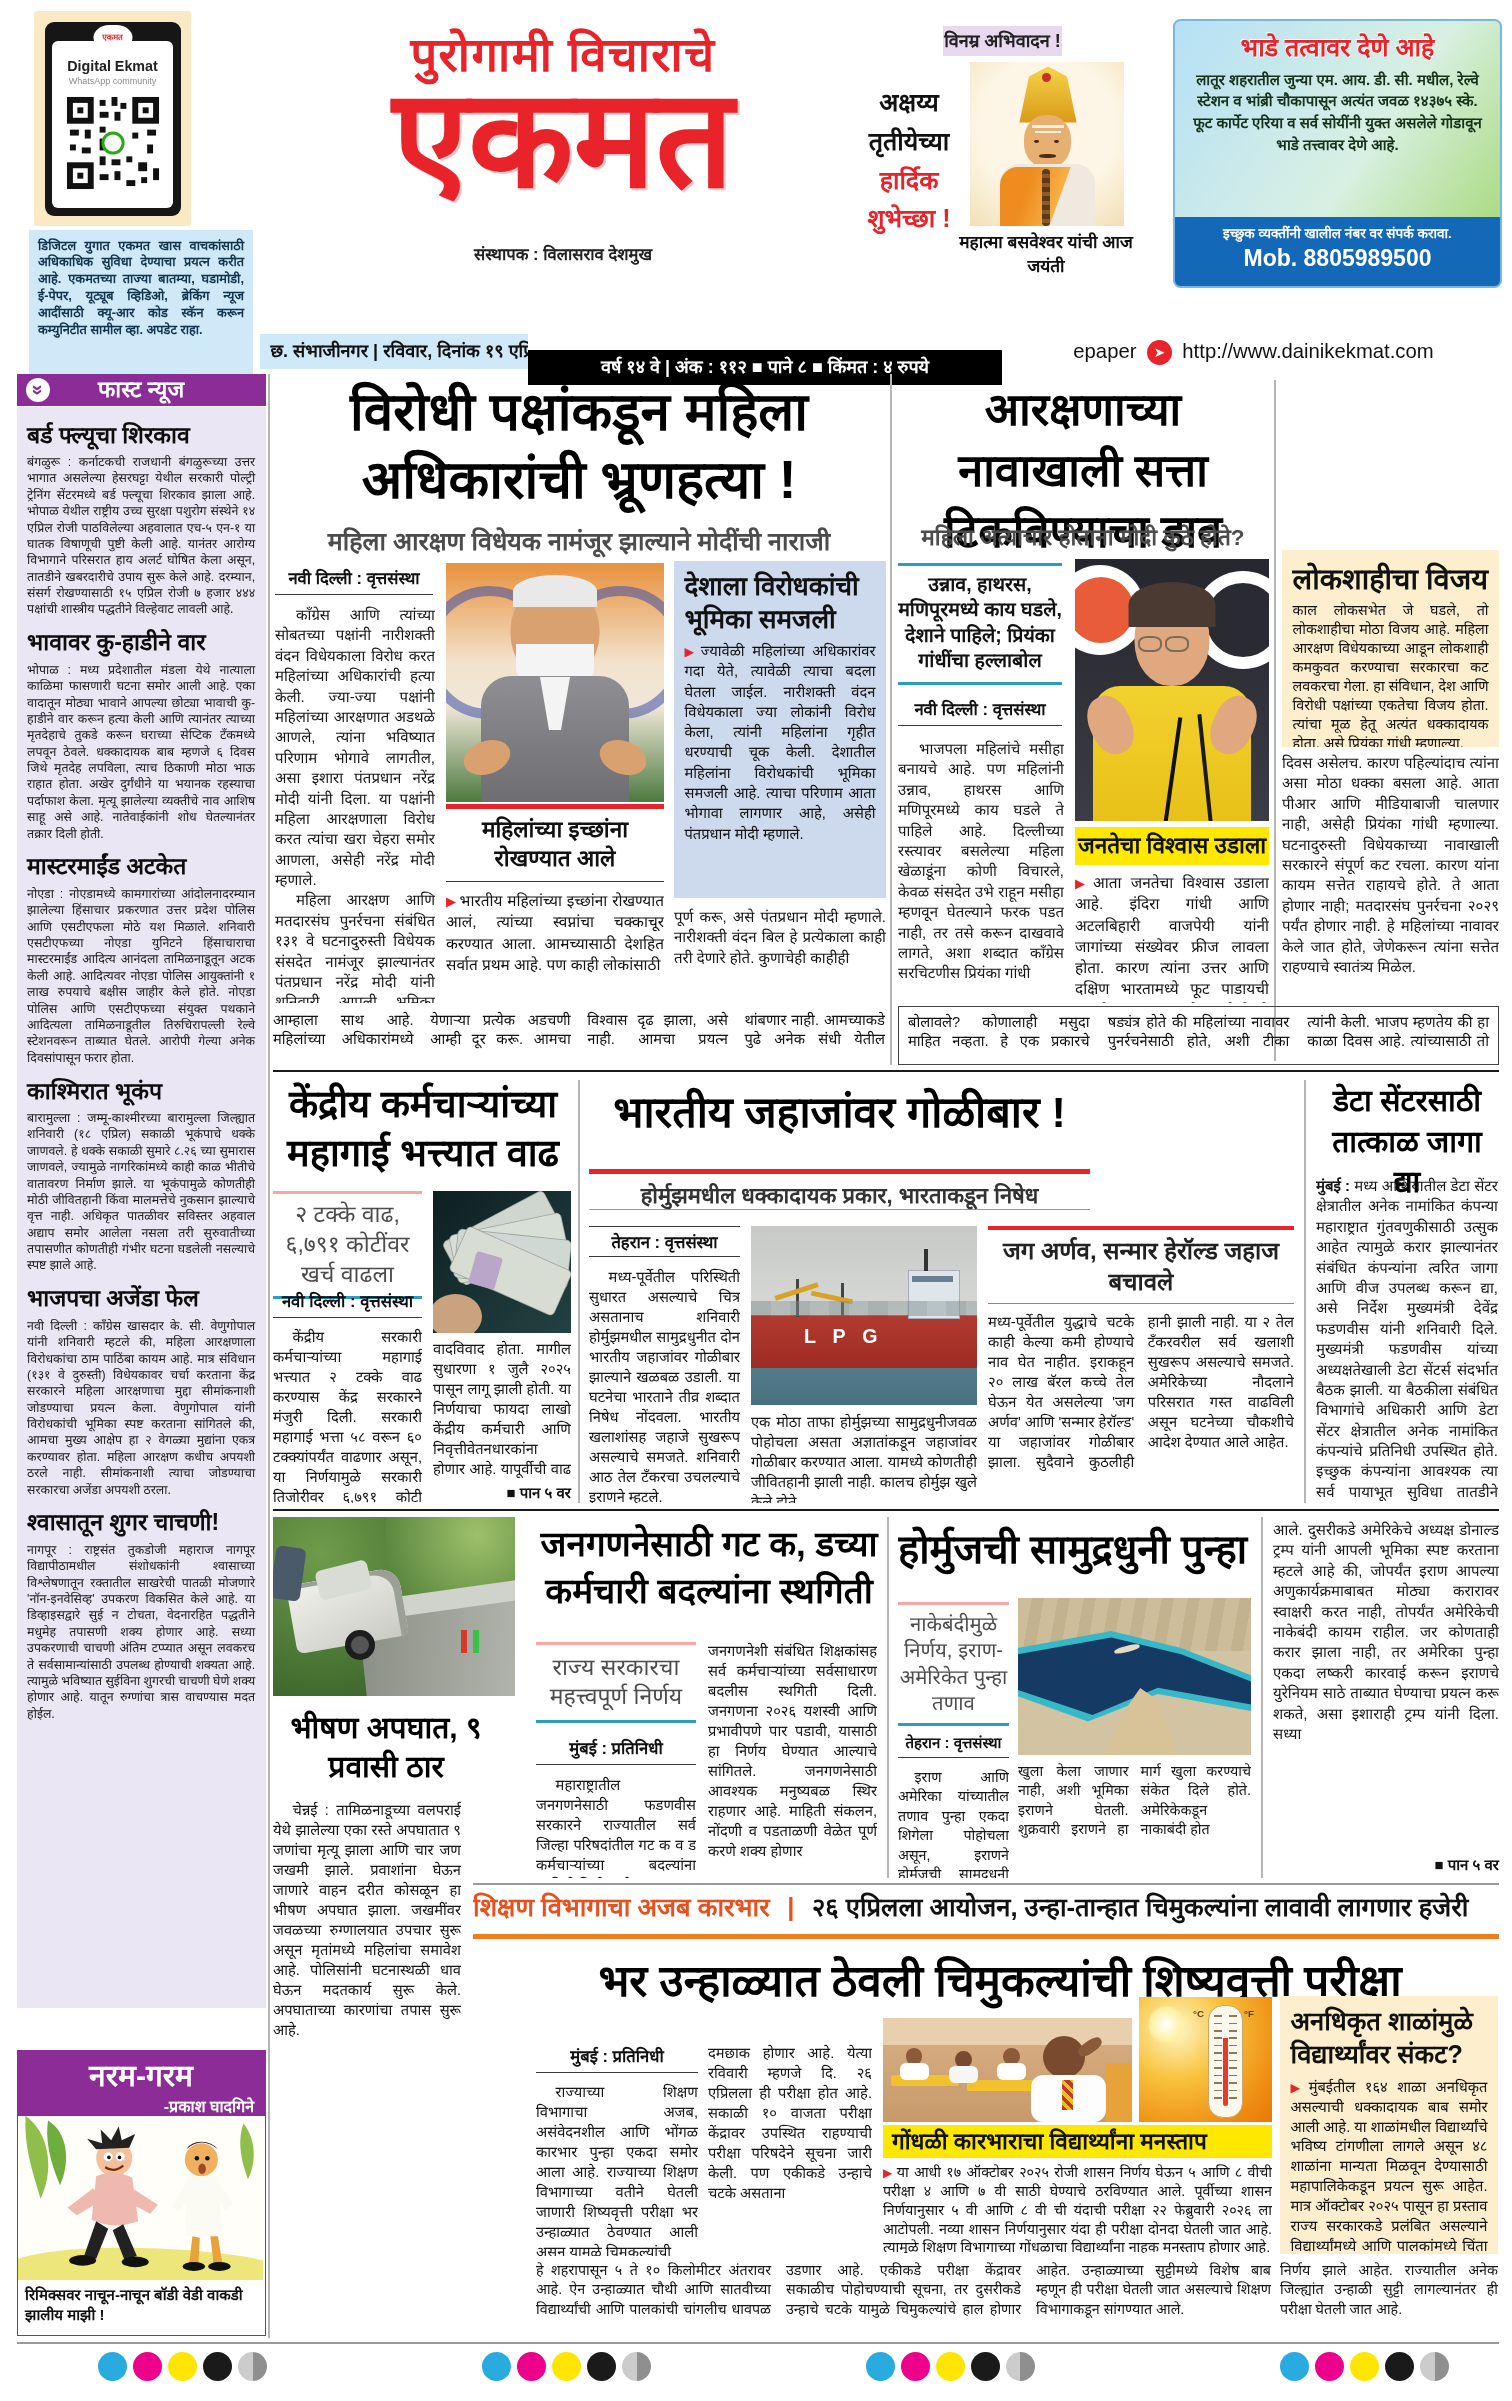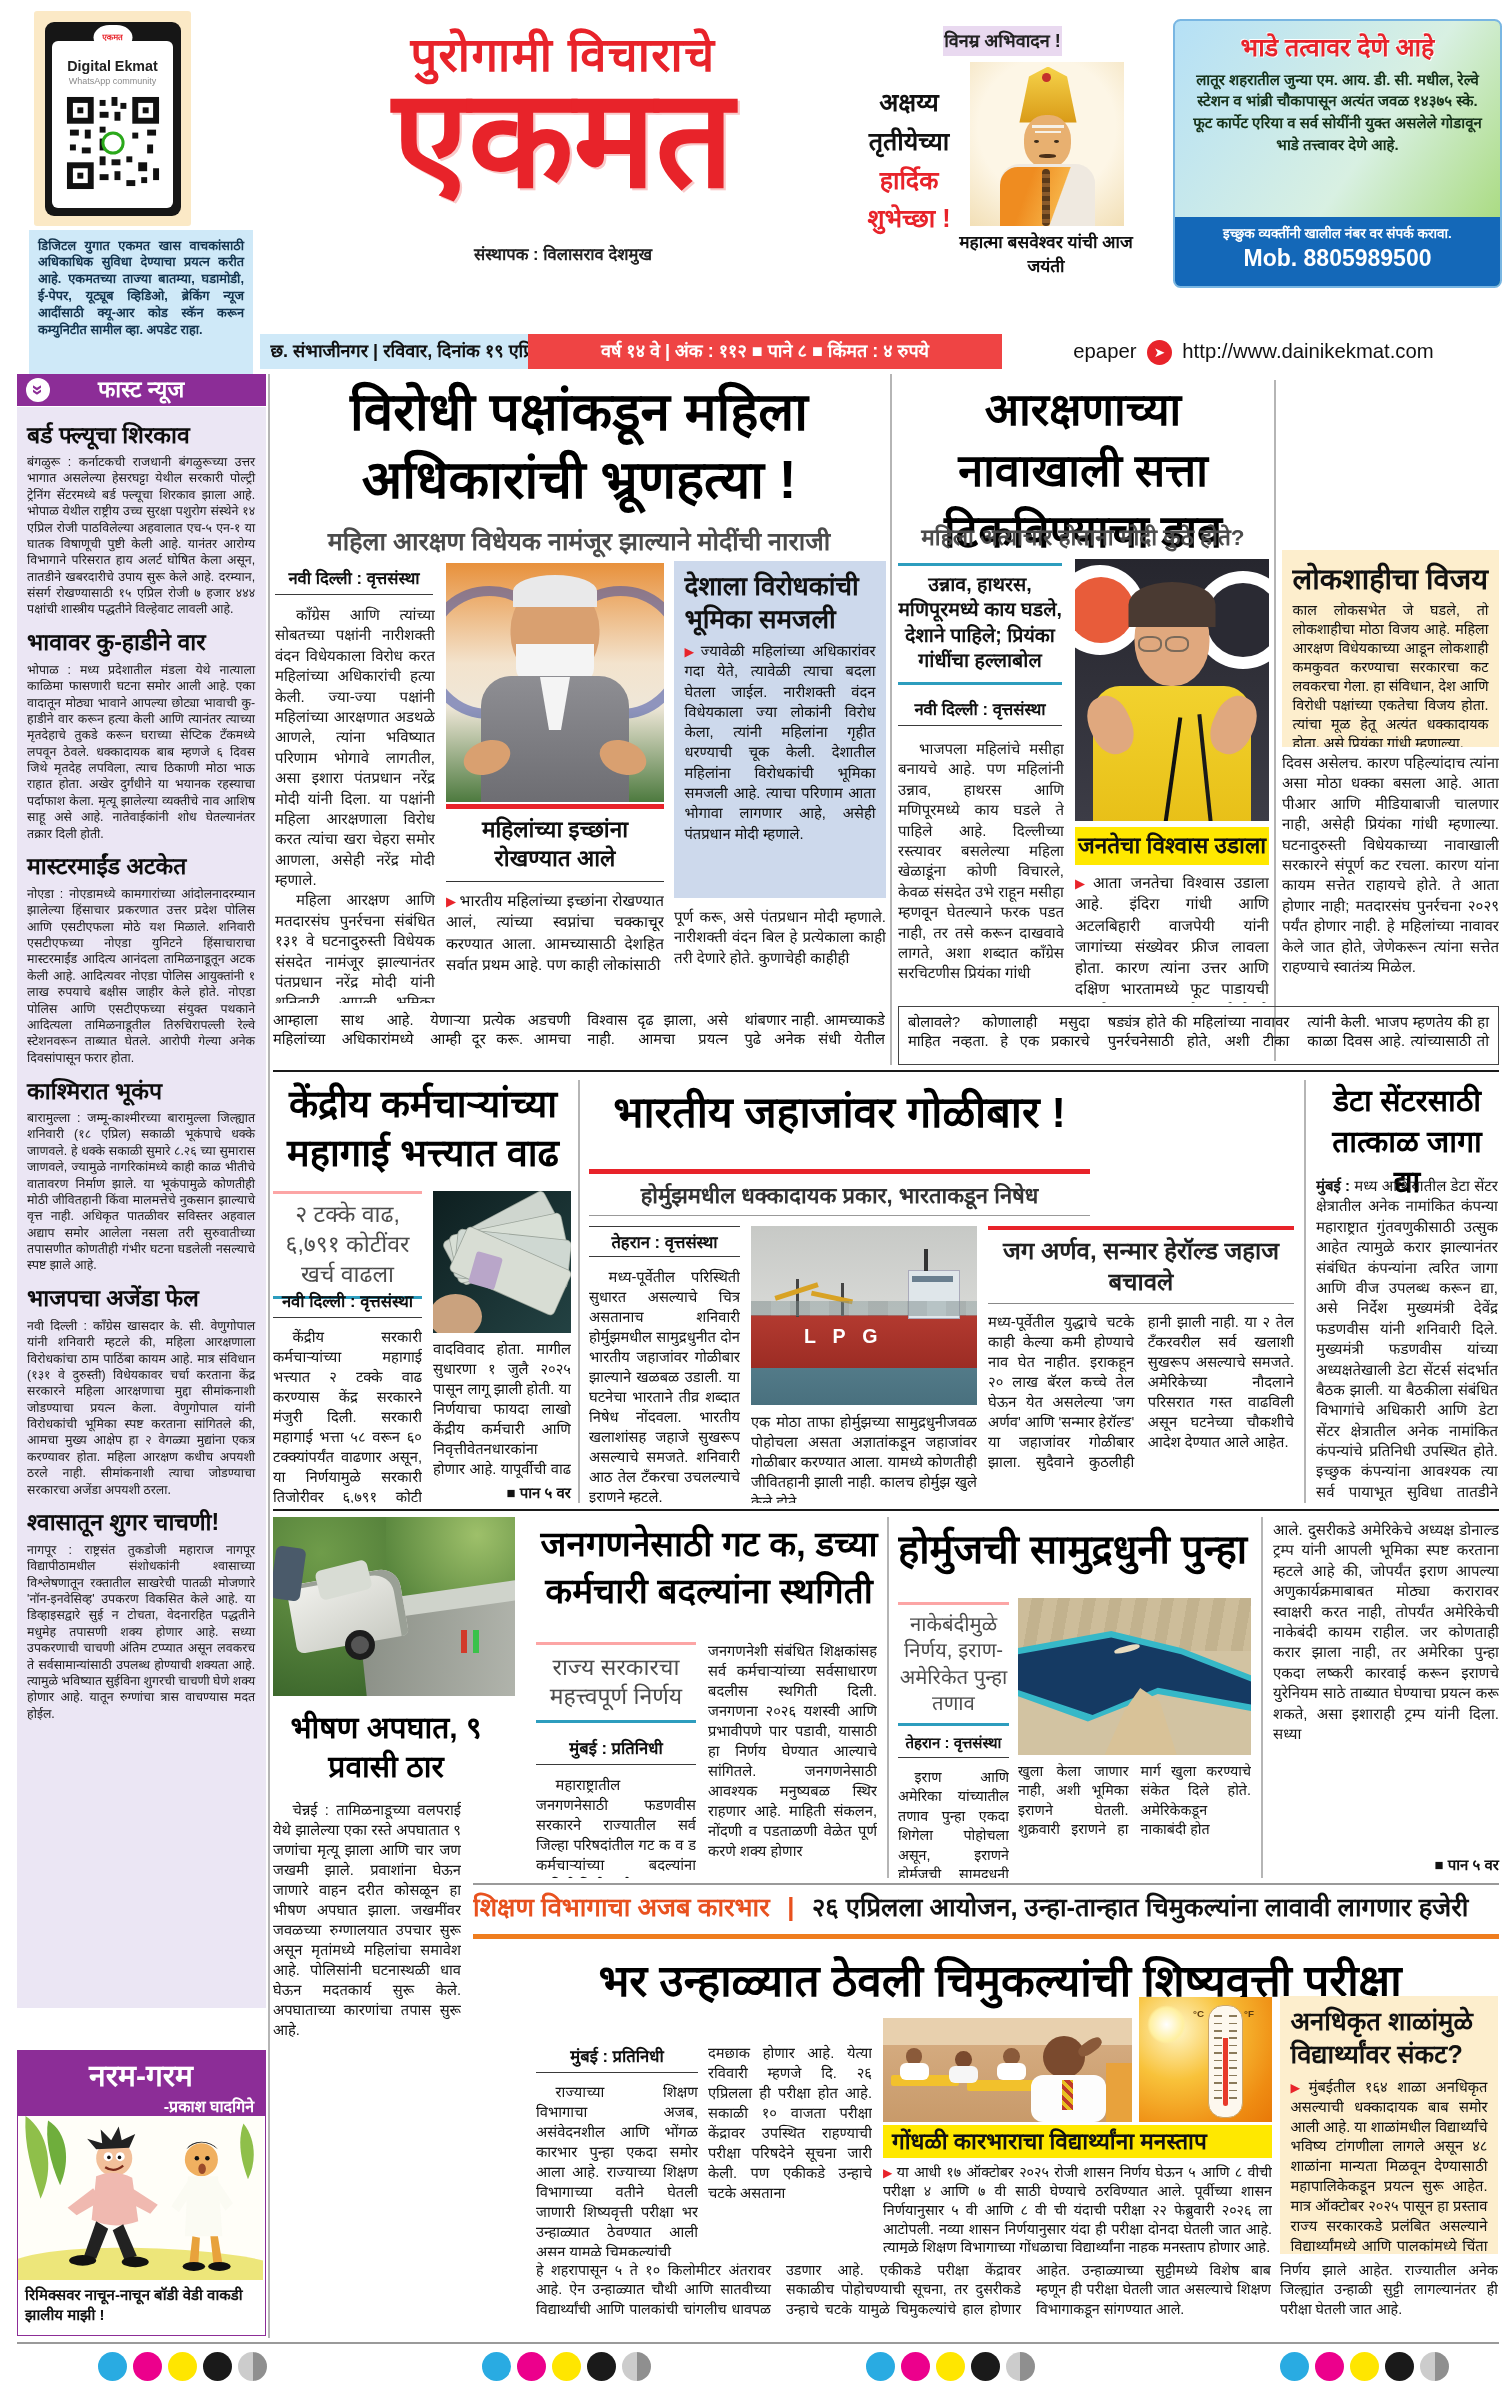--- a/index.html
+++ b/index.html
@@ -115,21 +115,21 @@
   <div class="abs" style="left:1173px;top:19px;width:325px;height:265px;border:2.3px solid #79b6e2;border-radius:7.5px;background:linear-gradient(125deg,#b5e0f6 0%,#d8f0e2 55%,#9fd66a 100%);overflow:hidden;">
     <div class="ctr b red" style="font-size:25px;margin-top:7.5px;text-shadow:0.8px 0.8px 0 #fff,-0.8px -0.8px 0 #fff;">भाडे तत्वावर देणे आहे</div>
     <div class="ctr b" style="font-size:15px;line-height:1.45;padding:6px 13.6px 0 13.6px;color:#16321a;">लातूर शहरातील जुन्या एम. आय. डी. सी. मधील, रेल्वे स्टेशन व भांब्री चौकापासून अत्यंत जवळ १४३७५ स्के. फूट कार्पेट एरिया व सर्व सोयींनी युक्त असलेले गोडावून भाडे तत्त्वावर देणे आहे.</div>
     <div class="abs" style="left:0;right:0;bottom:0;height:69px;background:#1468b8;text-align:center;">
       <div class="b" style="color:#fff;font-size:13.6px;margin-top:6px;">इच्छुक व्यक्तींनी खालील नंबर वर संपर्क करावा.</div>
       <div class="b" style="color:#fff;font-size:23px;margin-top:3px;">Mob. 8805989500</div>
     </div>
   </div>
 
   <div class="abs b" style="left:260px;top:334px;width:268px;height:35px;line-height:35px;background:#cfe9f8;font-size:18px;padding-left:10.5px;box-sizing:border-box;overflow:hidden;white-space:nowrap;">छ. संभाजीनगर | रविवार, दिनांक १९ एप्रिल २०२६</div>
-  <div class="abs ctr b" style="left:528px;top:334px;width:474px;height:35px;line-height:35px;background:#ef4444;color:#fff;font-size:18px;overflow:hidden;white-space:nowrap;">वर्ष १४ वे | अंक : ११२ ■ पाने ८ ■ किंमत : ४ रुपये</div>
+  <div class="abs ctr b" style="left:528px;top:350px;width:474px;height:35px;line-height:35px;background:#000000;color:#fff;font-size:18px;overflow:hidden;white-space:nowrap;">वर्ष १४ वे | अंक : ११२ ■ पाने ८ ■ किंमत : ४ रुपये</div>
   <div class="abs" style="left:1009px;top:334px;width:489px;height:35px;line-height:35px;text-align:center;font-size:20.3px;">
     <span style="font-weight:normal;">epaper</span>
     <span style="display:inline-block;width:25.6px;height:25.6px;line-height:25.6px;border-radius:50%;background:#e8232a;color:#fff;font-size:13.6px;vertical-align:middle;margin:0 4.5px;">➤</span>
     <span>http://www.dainikekmat.com</span>
   </div>
 
   <div class="abs vrule" style="left:268px;top:374px;height:1964px;"></div>
 
   <div class="abs" style="left:16.6px;top:374px;width:249px;height:32px;background:#8c2d97;">
     <span style="position:absolute;left:9px;top:3.8px;width:24px;height:24px;background:#fff;border-radius:50%;color:#8c2d97;font-weight:bold;font-size:19.6px;text-align:center;line-height:22.6px;transform:rotate(90deg);">»</span>
@@ -292,21 +292,21 @@
     <div class="abs" style="left:39px;top:63px;width:27px;height:33px;background:#b9a6c9;border-radius:3px;transform:rotate(16deg);"></div>
     <div class="abs" style="left:-4.5px;bottom:-6px;width:53px;height:45px;border-radius:50%;background:#caa27e;"></div>
   </div>
   <div class="abs ov jt body-txt" style="left:433px;top:1340px;width:138px;height:140px;font-size:14.7px;">वादविवाद होता. मागील सुधारणा १ जुलै २०२५ पासून लागू झाली होती. या निर्णयाचा फायदा लाखो केंद्रीय कर्मचारी आणि निवृत्तीवेतनधारकांना होणार आहे. यापूर्वीची वाढ जुलैमध्ये</div>
   <div class="abs b" style="left:433px;top:1482px;width:138px;font-size:15px;text-align:right;">■ पान ५ वर</div>
 
   <div class="abs vrule" style="left:578px;top:1080px;height:423px;"></div>
 
   <div class="abs ctr headline" style="left:589px;top:1081px;width:501px;font-size:43px;white-space:nowrap;overflow:hidden;">भारतीय जहाजांवर गोळीबार !</div>
   <div class="abs" style="left:589px;top:1169px;width:501px;height:4.5px;background:#e8232a;"></div>
-  <div class="abs ctr b" style="left:589px;top:1179px;width:501px;font-size:22px;color:#333;border-bottom:1.5px solid #999;padding-bottom:6px;">होर्मुझमधील धक्कादायक प्रकार, भारताकडून निषेध</div>
+  <div class="abs ctr b" style="left:589px;top:1179px;width:501px;font-size:22px;color:#333;border-bottom:1.5px solid #999;">होर्मुझमधील धक्कादायक प्रकार, भारताकडून निषेध</div>
 
   <div class="abs byline2" style="left:589px;top:1226px;width:151px;">तेहरान : वृत्तसंस्था</div>
   <div class="abs ov jt body-txt" style="left:589px;top:1268px;width:151px;height:235px;font-size:14.7px;text-indent:19.6px;">मध्य-पूर्वेतील परिस्थिती सुधारत असल्याचे चित्र असतानाच शनिवारी होर्मुझमधील सामुद्रधुनीत दोन भारतीय जहाजांवर गोळीबार झाल्याने खळबळ उडाली. या घटनेचा भारताने तीव्र शब्दात निषेध नोंदवला. भारतीय खलाशांसह जहाजे सुखरूप असल्याचे समजते. शनिवारी आठ तेल टँकरचा उचलल्याचे इराणने म्हटले.</div>
 
   <div class="photo" style="left:751px;top:1226px;width:226px;height:179px;background:linear-gradient(180deg,#c7c9c6 0%,#dadbd8 55%,#5d8694 56%,#49707e 100%);">
     <div class="abs" style="left:0;top:89px;width:226px;height:53px;background:linear-gradient(180deg,#b33a30,#9c2c24);"></div>
     <div class="abs b" style="left:53px;top:99px;width:128px;color:#fff;font-size:19.6px;letter-spacing:16.6px;">LPG</div>
     <div class="abs" style="left:157px;top:44px;width:50px;height:47px;background:#dfe6ea;border:0.8px solid #aab;"></div>
     <div class="abs" style="left:161px;top:50px;width:41px;height:6px;background:#6a7f90;"></div>
     <div class="abs" style="left:173px;top:22.6px;width:3.8px;height:22.6px;background:#333;"></div>

